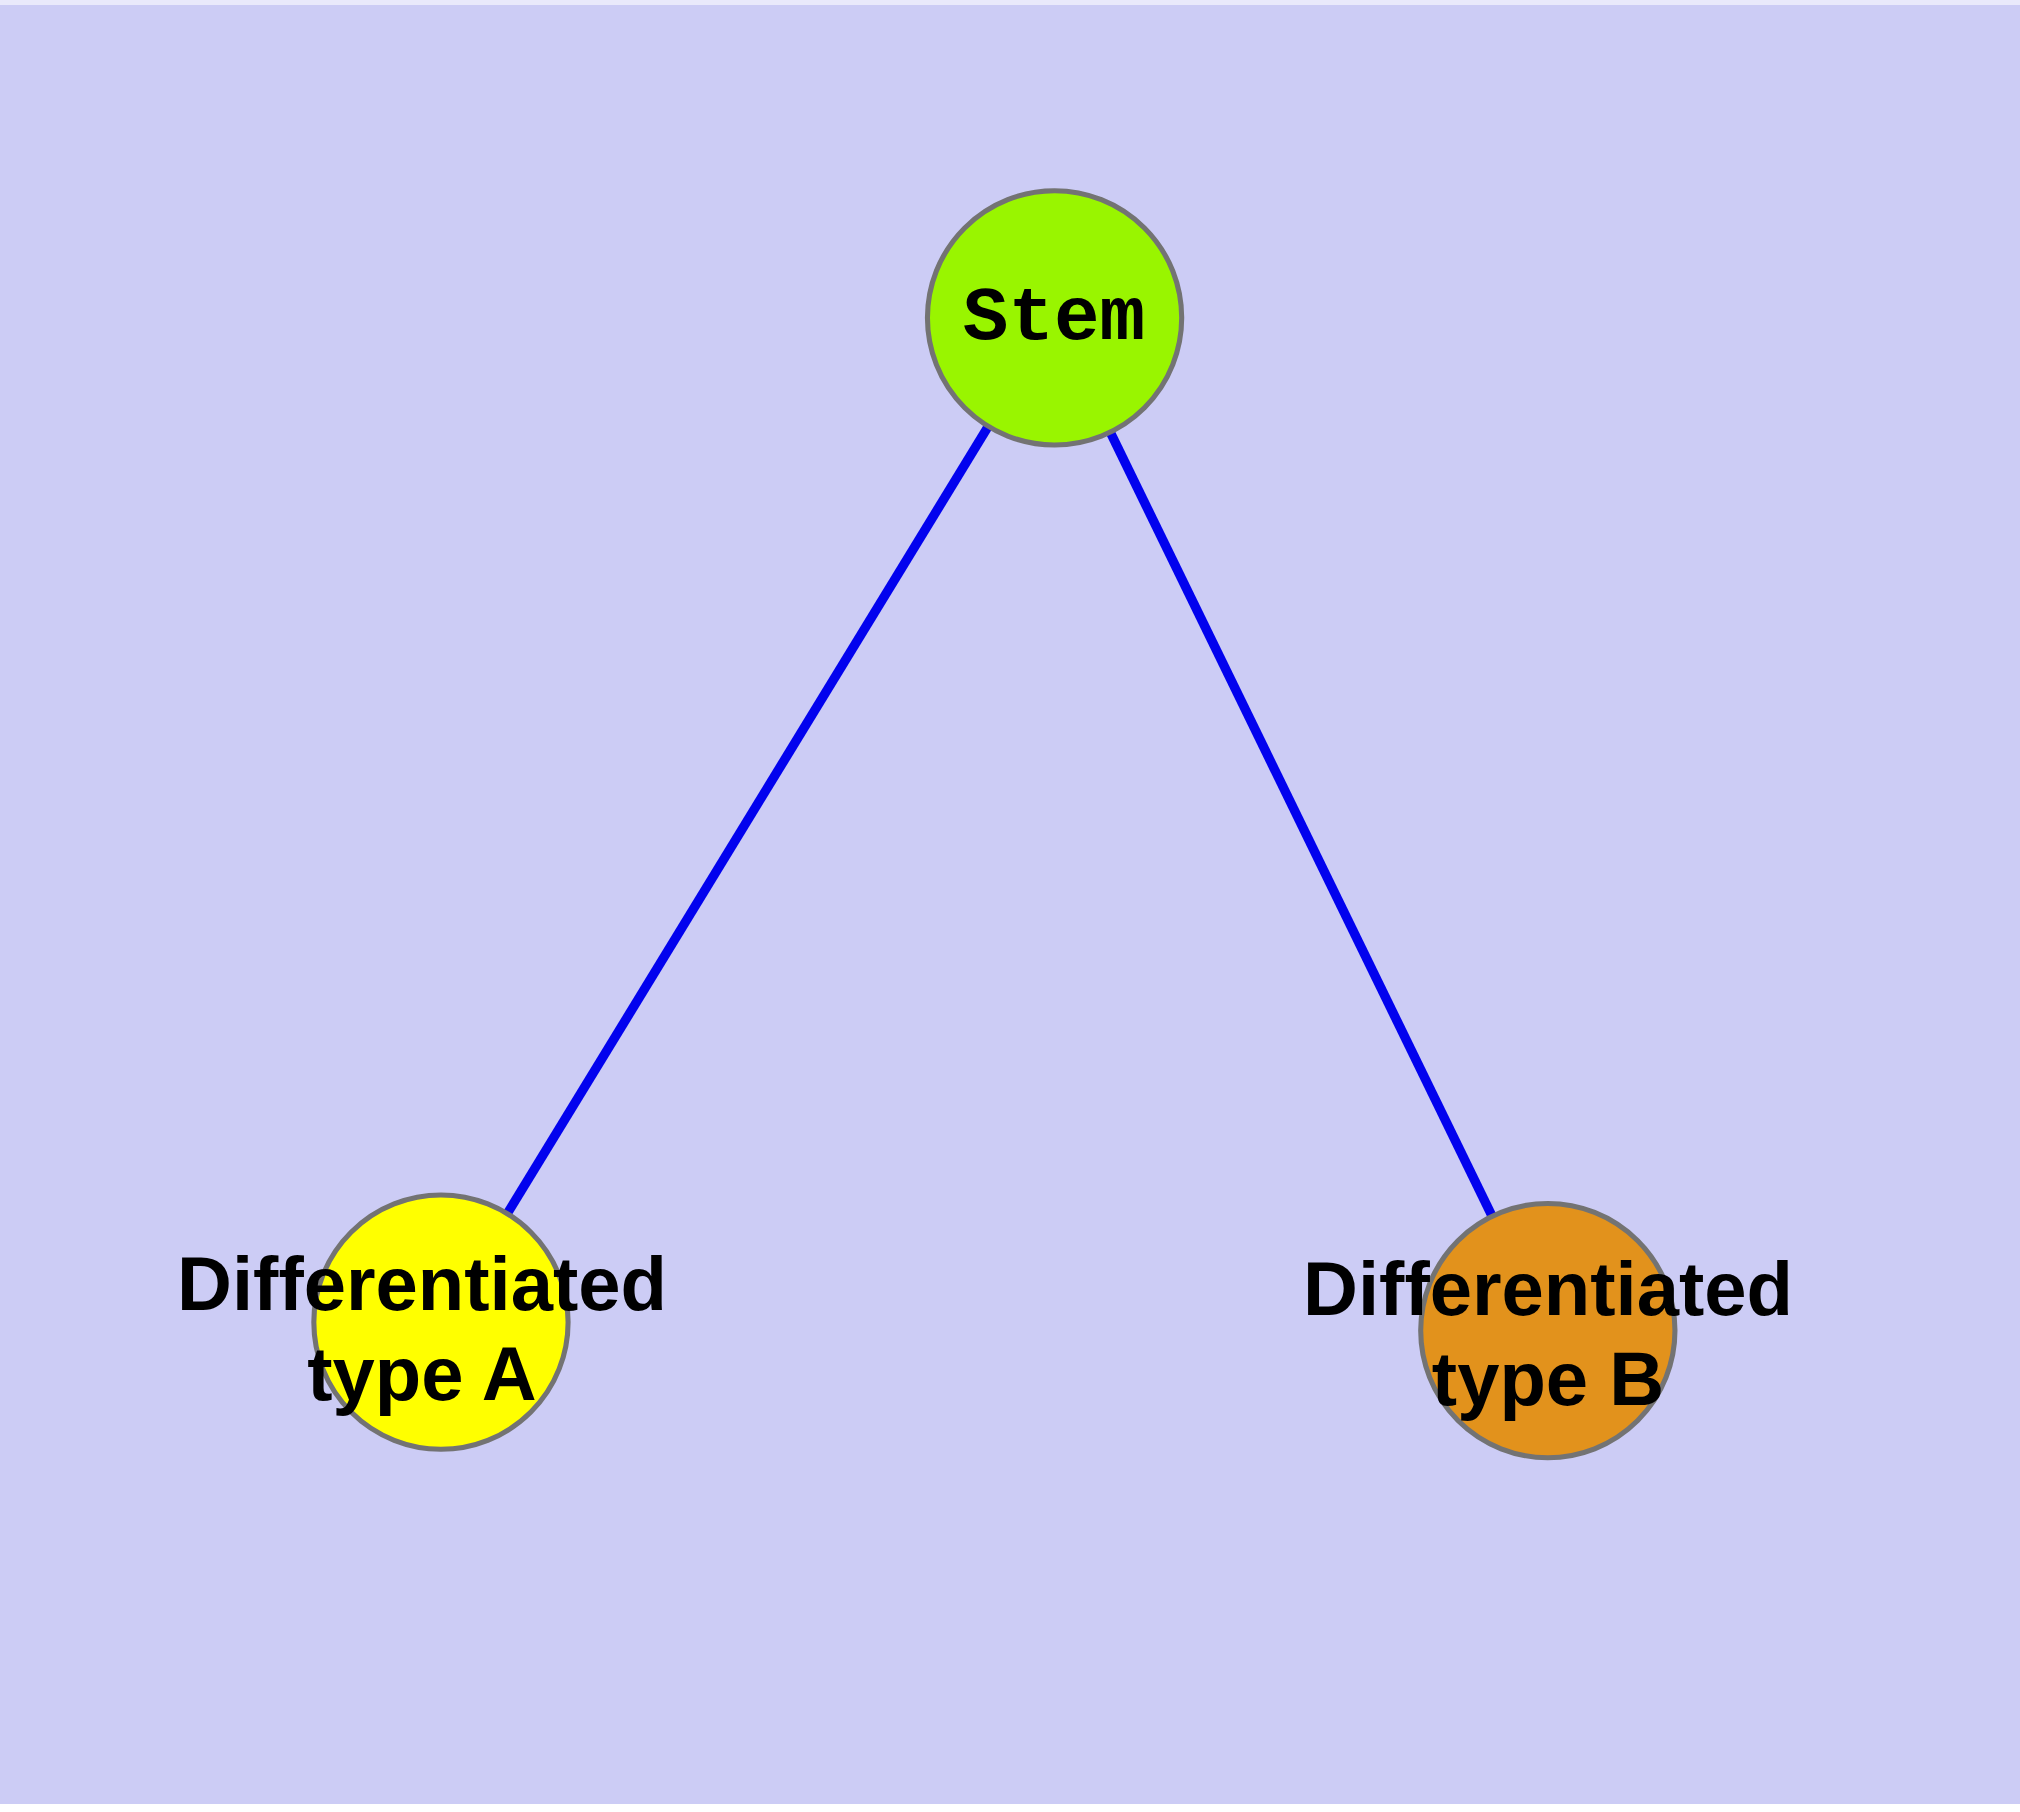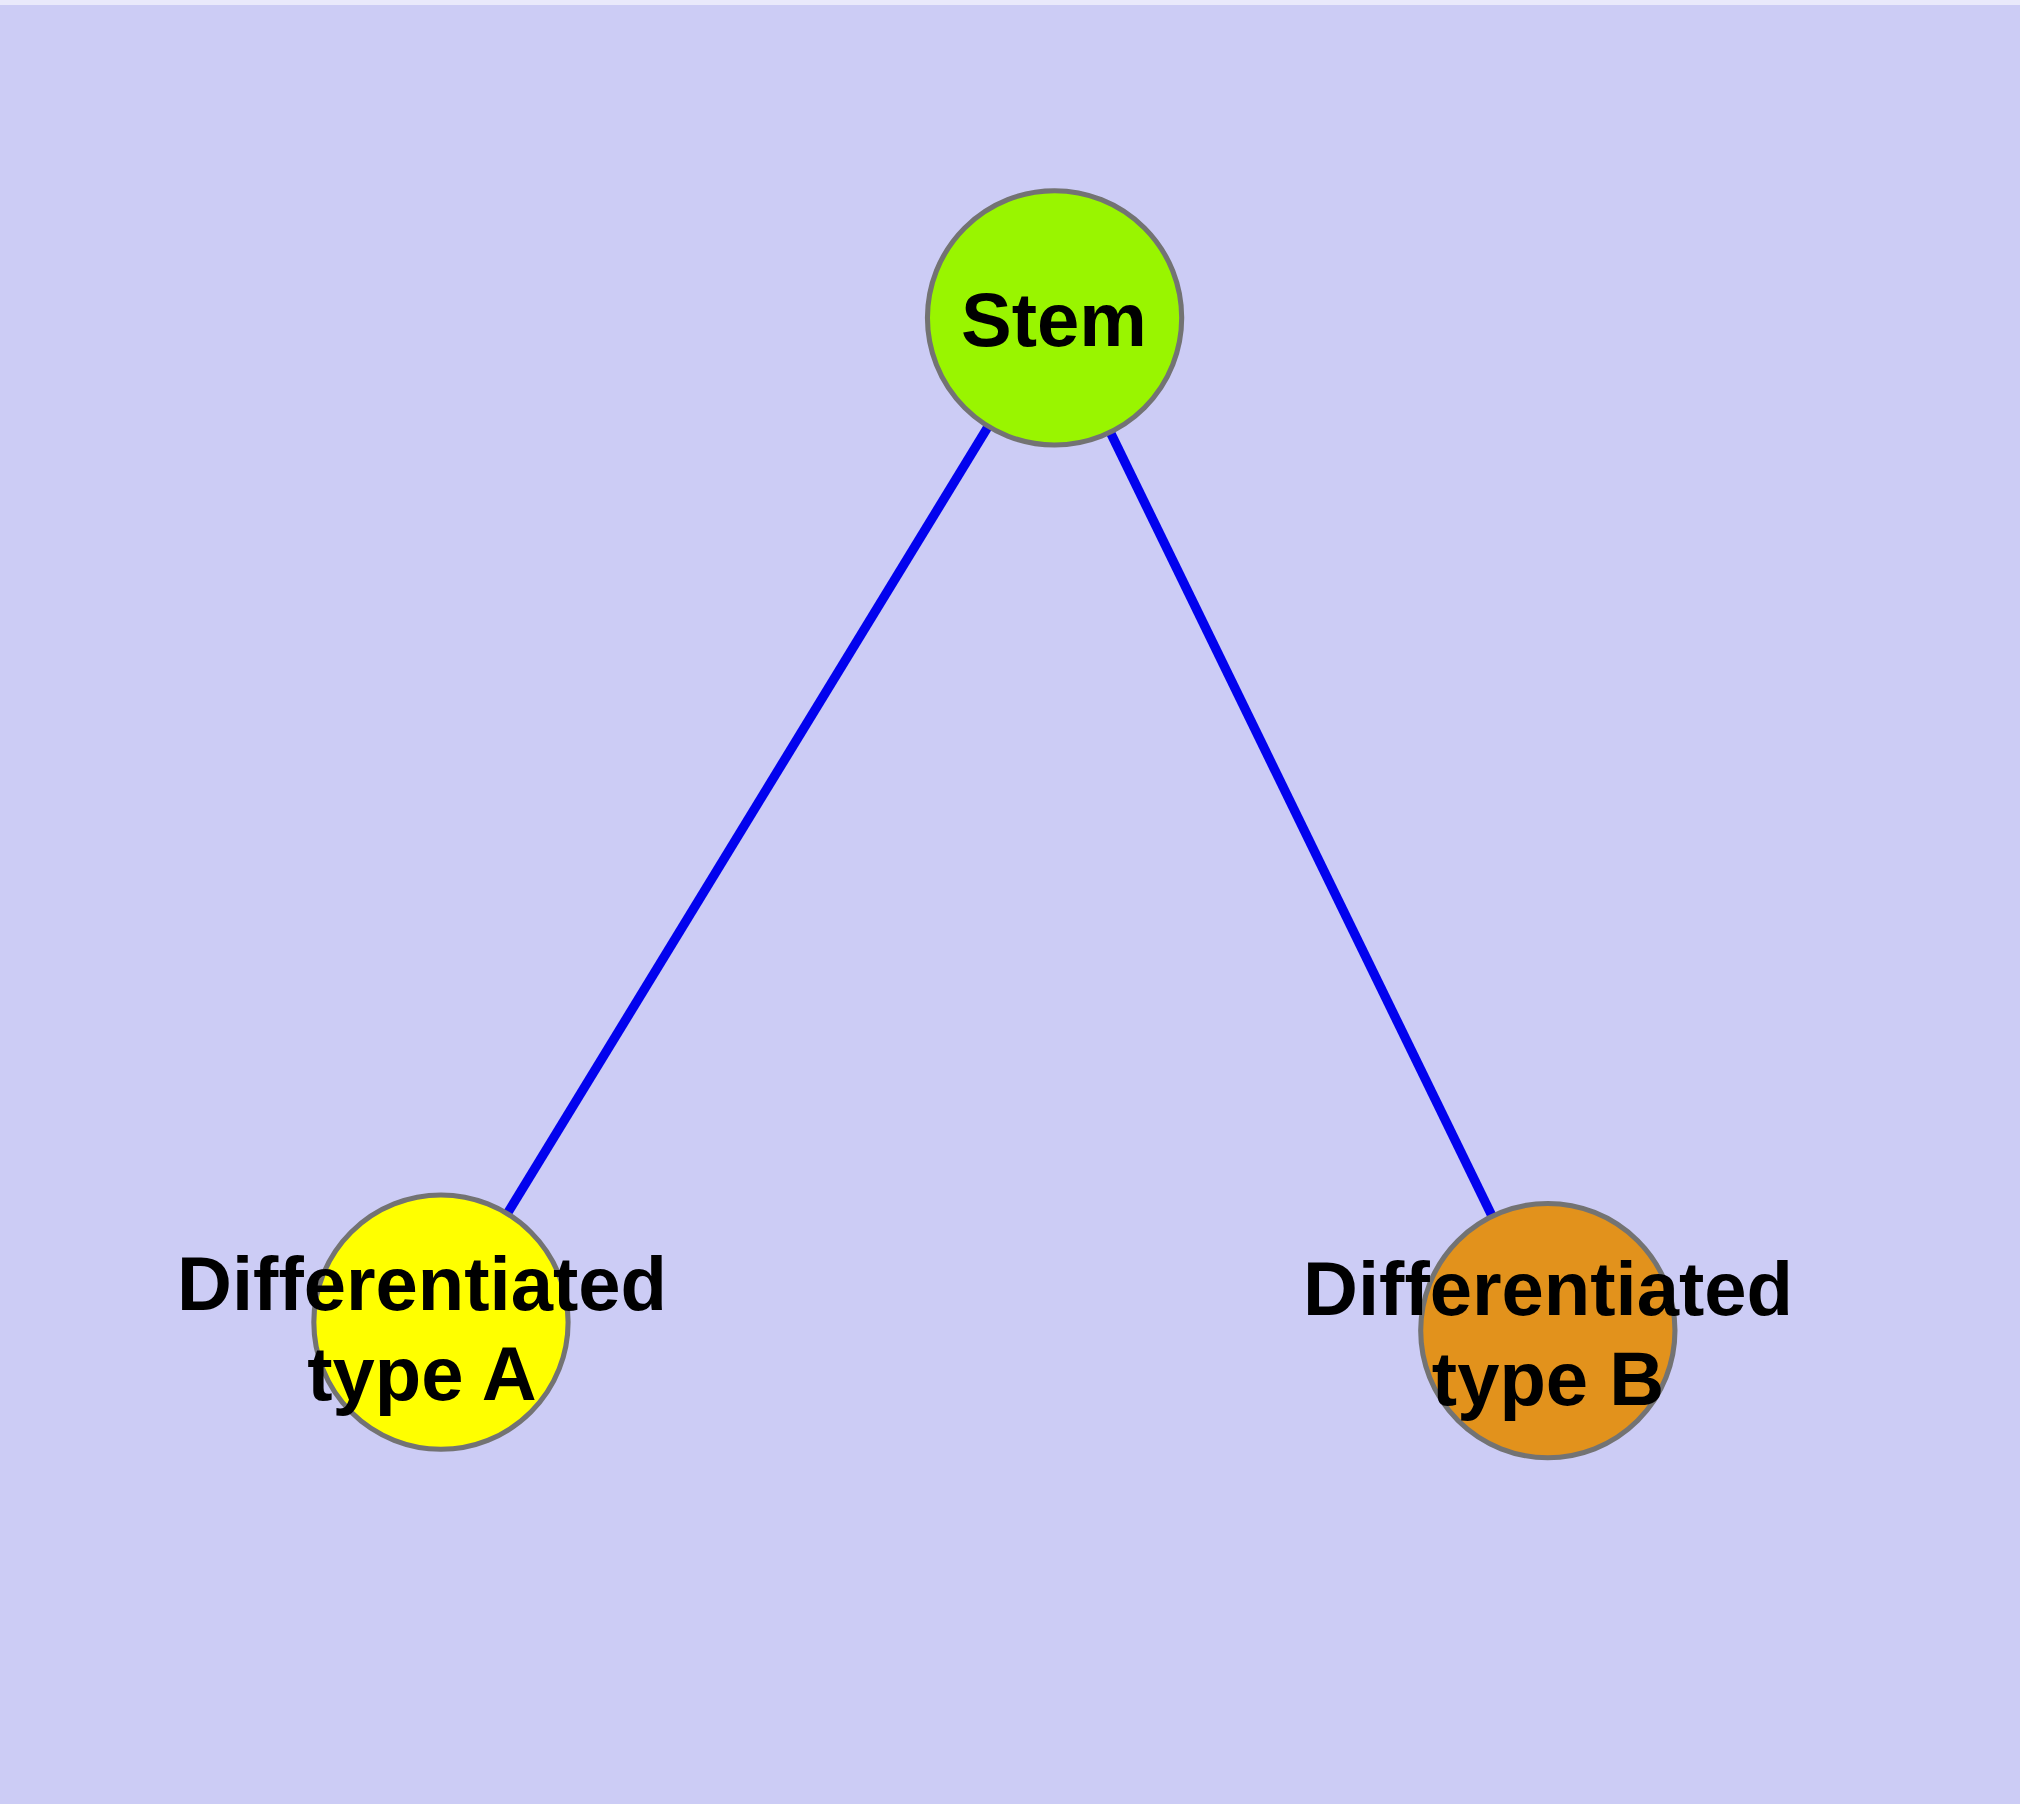--- a/index.html
+++ b/index.html
@@ -66,21 +66,21 @@
 <svg class="graph-canvas" viewBox="0 0 2384 2138" xmlns="http://www.w3.org/2000/svg">
 
   <line class="edge" x1="1244" y1="375" x2="520" y2="1560" stroke="#0202EE"></line>
   <line class="edge" x1="1244" y1="375" x2="1826" y2="1570" stroke="#0202EE"></line>
 
   <circle class="node-circle" cx="1244" cy="375" r="150" fill="#99F500"></circle>
   <circle class="node-circle" cx="520" cy="1560" r="150" fill="#FFFF00"></circle>
   <circle class="node-circle" cx="1826" cy="1570" r="150" fill="#E2921C"></circle>
 </svg>
 
-<div class="node-label" style="left:1054px; top:320px;">Stem</div>
+<div class="node-label" style="left:1054px; top:320px;font-family:Liberation Mono, monospace;">Stem</div>
 
 <div class="node-label" style="left:422px; top:1329px;">Differentiated
 type A</div>
 
 <div class="node-label" style="left:1548px; top:1334px;">Differentiated
 type B</div>
 
 <div class="edge-strip-bottom"></div>
 
 

